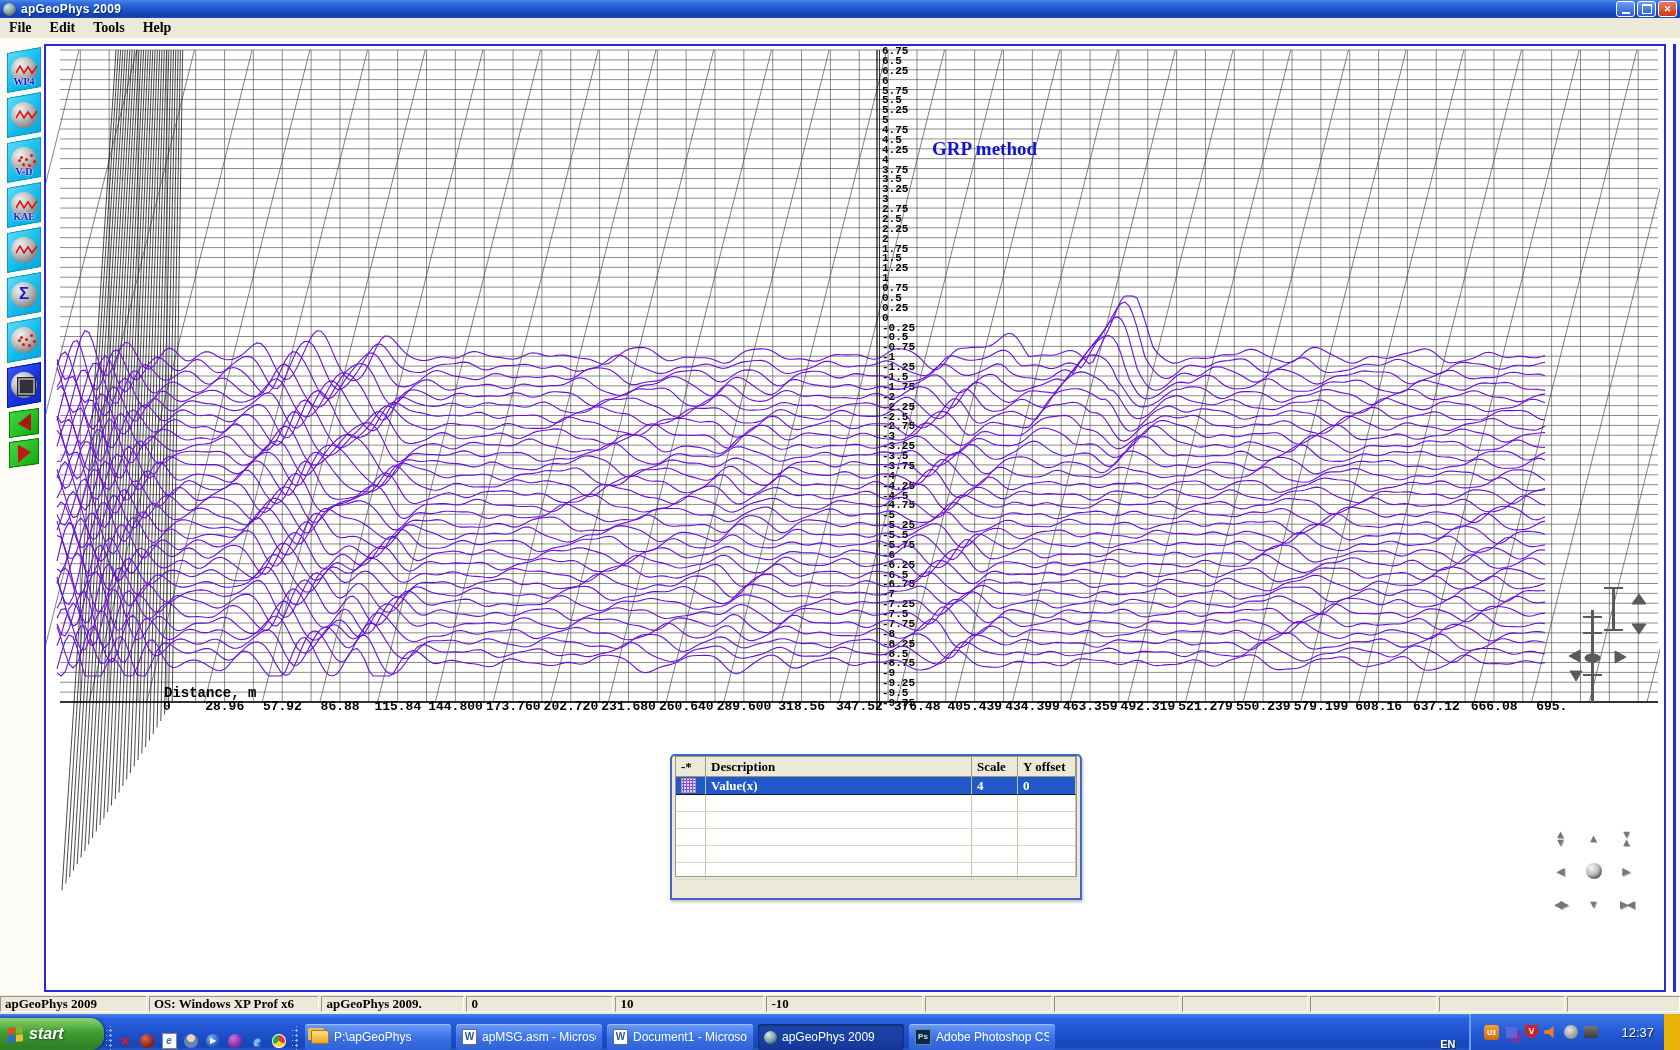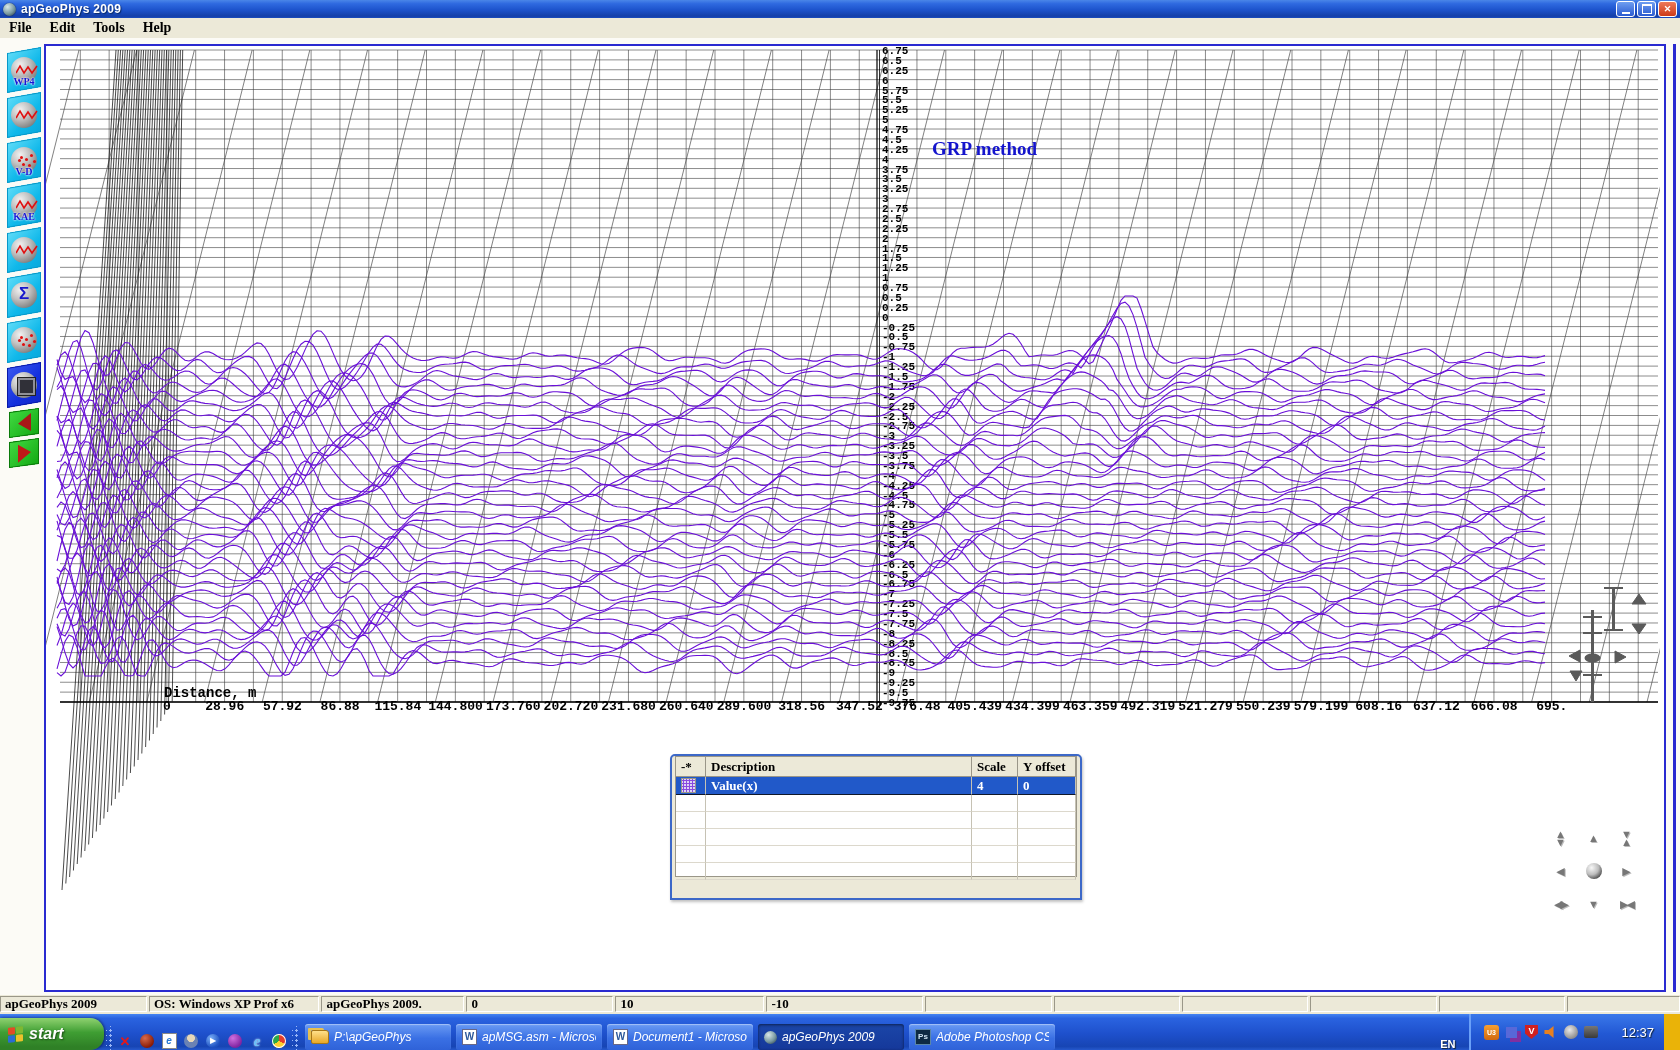--- a/index.html
+++ b/index.html
@@ -89,21 +89,21 @@
     background:linear-gradient(180deg,#8fd270,#3f9e33 45%,#2f8026 90%);box-shadow:1px 0 3px rgba(0,0,0,.5);}
   #start-btn .flag{display:grid;grid-template-columns:7px 7px;grid-auto-rows:7px;gap:1px;transform:skewY(-6deg);}
   #start-btn .flag i{border-radius:1px;}
   #start-btn .txt{color:#fff;font-size:16px;font-weight:bold;font-style:italic;text-shadow:1px 1px 2px #1a4a14;}
   .ql-sep{width:6px;height:24px;margin:0 2px;background:radial-gradient(circle,#9ab8f8 1px,transparent 1.4px) 2px 2px/5px 5px;}
   .qlicon{width:18px;height:18px;margin:0 2px;display:flex;align-items:center;justify-content:center;font-size:12px;}
   .task-btn{height:26px;width:146px;margin-left:5px;border-radius:3px;display:flex;align-items:center;gap:5px;padding:0 6px;
     background:linear-gradient(180deg,#6a9bf4,#3a70e4 55%,#2f62d8);box-shadow:0 1px 1px rgba(255,255,255,.4) inset;
     color:#fff;font-size:12px;overflow:hidden;white-space:nowrap;box-sizing:border-box;}
   .task-btn.active{background:linear-gradient(180deg,#1b46a8,#15389a);box-shadow:0 1px 3px rgba(0,0,0,.55) inset;}
-  .task-btn .lbl{overflow:hidden;white-space:nowrap;text-overflow:clip;font-style:italic;}
+  .task-btn .lbl{overflow:hidden;white-space:nowrap;text-overflow:clip;}
   .ticon{flex:none;display:flex;align-items:center;justify-content:center;}
   .spacer{flex:1;}
   #lang-ind{color:#fff;font-weight:bold;font-size:11px;padding:0 14px;text-shadow:1px 1px 1px #123;}
   #tray{height:36px;display:flex;align-items:center;gap:4px;padding:0 10px 0 12px;
     background:linear-gradient(180deg,#3a78ea,#2258d4 55%,#1c4ac2);border-left:2px solid #6aa0f8;}
   .trayicon{width:16px;height:16px;display:flex;align-items:center;justify-content:center;font-size:9px;font-weight:bold;color:#fff;}
   #clock{color:#fff;font-size:13px;margin-left:18px;text-shadow:1px 1px 1px #123;}
 </style>
 </head>
 <body>

